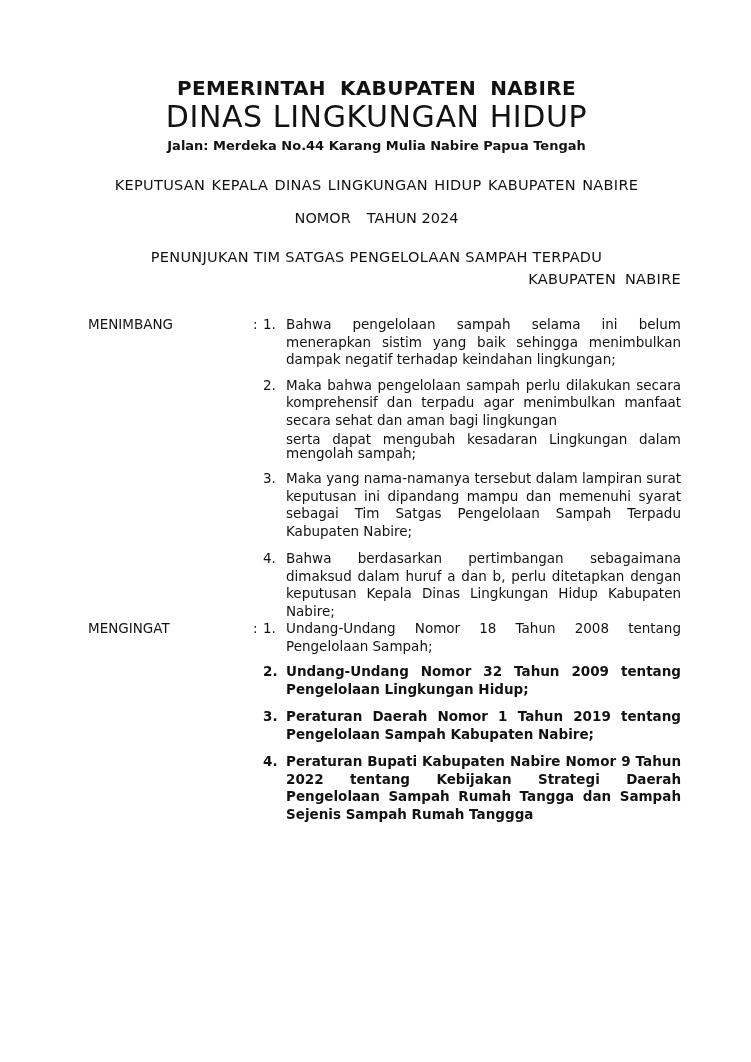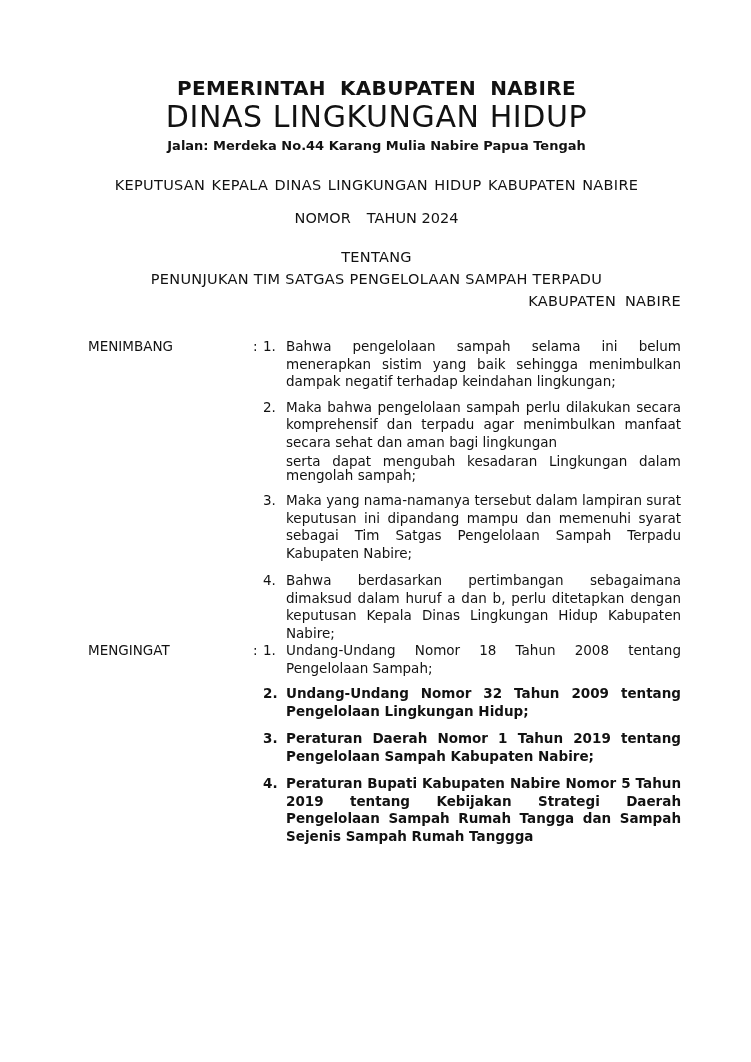--- a/index.html
+++ b/index.html
@@ -106,21 +106,20 @@
   </div>
 
   <div class="decree-title">KEPUTUSAN KEPALA DINAS LINGKUNGAN HIDUP KABUPATEN NABIRE</div>
 
   <div class="nomor-line">
     <span>NOMOR</span>
     <span>TAHUN 2024</span>
   </div>
 
   <div class="tentang-block">
-    <div>TENTANG</div>
     <div>PENUNJUKAN TIM SATGAS PENGELOLAAN SAMPAH TERPADU</div>
     <div class="about-line2">KABUPATEN NABIRE</div>
   </div>
 
   <div class="section menimbang">
     <div class="label">MENIMBANG</div>
     <div class="colon">:</div>
     <div class="items">
       <div class="item">
         <div class="num">1.</div>
@@ -155,18 +154,18 @@
       <div class="item emph">
         <div class="num">2.</div>
         <div class="text">Undang-Undang Nomor 32 Tahun 2009 tentang Pengelolaan Lingkungan Hidup;</div>
       </div>
       <div class="item emph">
         <div class="num">3.</div>
         <div class="text">Peraturan Daerah Nomor 1 Tahun 2019 tentang Pengelolaan Sampah Kabupaten Nabire;</div>
       </div>
       <div class="item emph">
         <div class="num">4.</div>
-        <div class="text">Peraturan Bupati Kabupaten Nabire Nomor 5 Tahun 2019 tentang Kebijakan Strategi Daerah Pengelolaan Sampah Rumah Tangga dan Sampah Sejenis Sampah Rumah Tanggga</div>
+        <div class="text">Peraturan Bupati Kabupaten Nabire Nomor 9 Tahun 2022 tentang Kebijakan Strategi Daerah Pengelolaan Sampah Rumah Tangga dan Sampah Sejenis Sampah Rumah Tanggga</div>
       </div>
     </div>
   </div>
 
 </div>
 
 </body></html>

